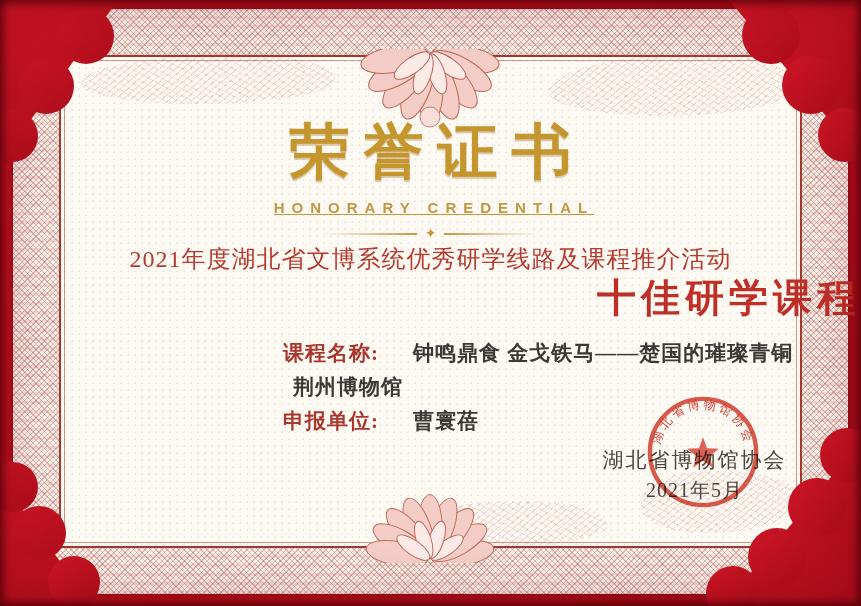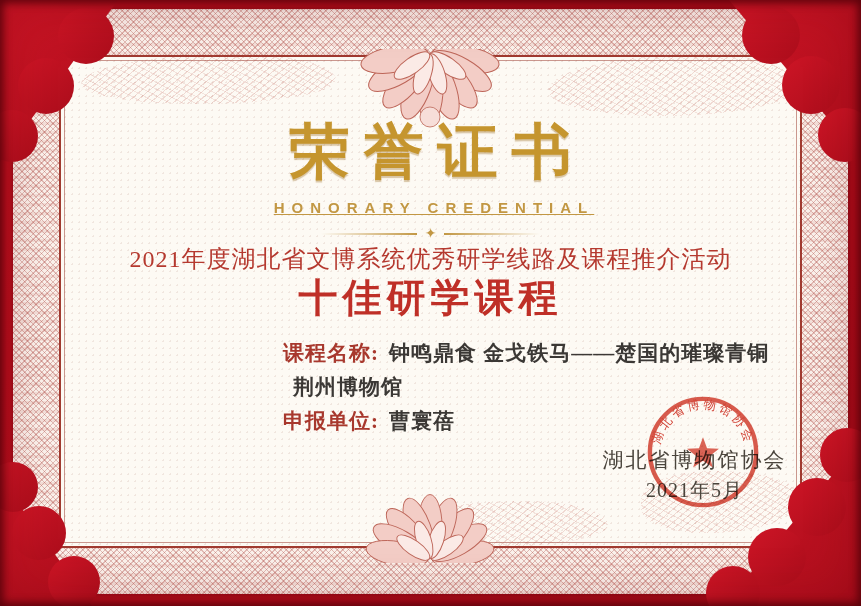--- a/index.html
+++ b/index.html
@@ -69,27 +69,27 @@
   .divider{position:absolute;left:0;right:0;top:227px;display:flex;align-items:center;justify-content:center;gap:8px;}
   .divider .line{width:96px;height:2px;}
   .divider .line.l{background:linear-gradient(90deg,transparent,#c29743);}
   .divider .line.r{background:linear-gradient(270deg,transparent,#c29743);}
   .divider .orn{color:#c29743;font-size:14px;line-height:1;}
   .activity{
     position:absolute;left:0;right:0;top:243px;text-align:center;
     font-size:24px;font-weight:normal;color:#b5392f;letter-spacing:1px;
   }
   .award-row{
-    position:absolute;left:0;right:0;top:277px;display:flex;justify-content:center;align-items:flex-end;
-    color:#bf2f27;font-weight:bold;
+    position:absolute;left:0;right:0;top:277px;display:flex;align-items:flex-end;
+    color:#bf2f27;font-weight:bold;flex-direction:column;
   }
   .award{font-size:39px;letter-spacing:5px;line-height:1.1;}
   .award-cat{font-size:19px;padding:0 0 5px 4px;}
   .fields{position:absolute;left:283px;top:342px;}
-  .field-row{display:flex;align-items:baseline;margin-bottom:11px;font-size:21px;line-height:23px;}
+  .field-row{display:flex;align-items:baseline;margin-bottom:11px;font-size:21px;line-height:23px;gap:24px;}
   .field-label{color:#a8382d;font-weight:bold;letter-spacing:1px;}
   .field-value{color:#3b3835;font-weight:bold;margin-left:10px;letter-spacing:1px;font-family:Liberation Serif, serif;}
   .issuer-block{position:absolute;left:592px;width:205px;text-align:center;color:#4a443c;}
   .issuer-line1{position:absolute;left:0;right:0;top:0;font-size:21px;letter-spacing:2px;}
   .issuer-line2{position:absolute;left:0;right:0;top:31px;font-size:20px;letter-spacing:1px;}
   .seal{position:absolute;left:644px;top:393px;width:118px;height:118px;z-index:30;
     mix-blend-mode:multiply;opacity:.92;}
 </style>
 </head>
 <body>

